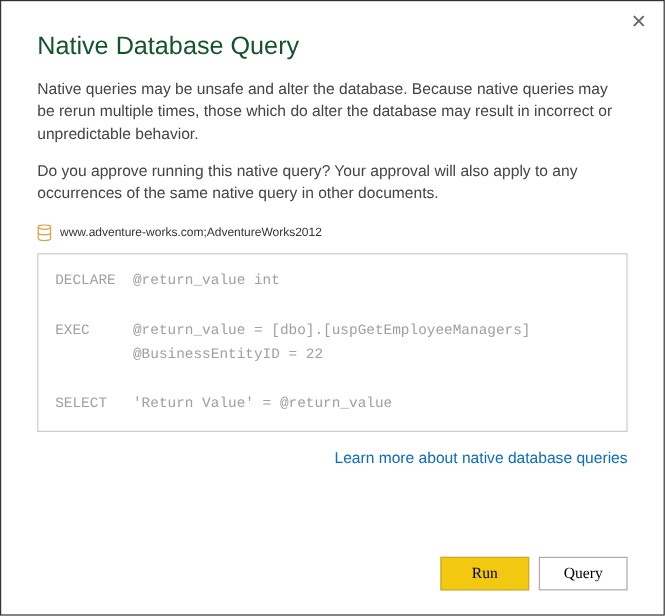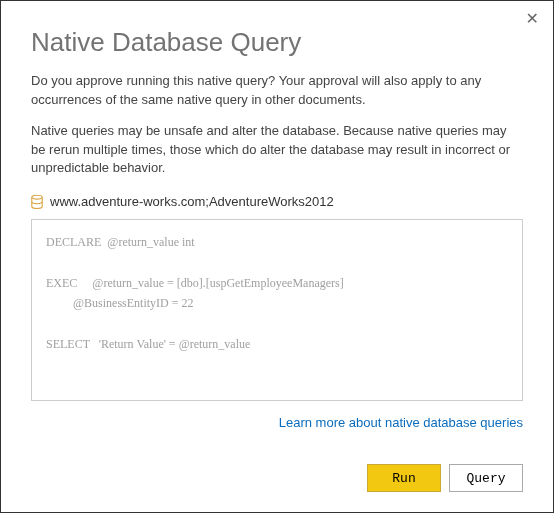--- a/index.html
+++ b/index.html
@@ -22,23 +22,23 @@
       position: absolute;
       top: 10px;
       right: 14px;
       font-size: 16px;
       color: #666;
       cursor: pointer;
       font-family: Arial, sans-serif;
       line-height: 1;
     }
     .title {
-      font-size: 26px;
+      font-size: 21px;
       font-weight: 400;
-      color: #737373;
+      color: #14532d;
       margin-bottom: 14px;
     }
     .description {
       font-size: 13px;
       color: #444;
       line-height: 1.45;
       margin-bottom: 12px;
     }
     .source-row {
       display: flex;
@@ -48,31 +48,31 @@
       margin-bottom: 10px;
     }
     .db-icon {
       width: 12px;
       height: 14px;
       position: relative;
       flex-shrink: 0;
     }
     .db-icon svg { display: block; }
     .source-text {
-      font-size: 13px;
+      font-size: 10px;
       color: #333;
     }
     .query-box {
       border: 1px solid #ccc;
       padding: 12px 14px;
-      font-family: Liberation Serif, serif;
+      font-family: Liberation Mono, monospace;
       font-size: 12px;
       color: #a0a0a0;
       line-height: 1.7;
-      height: 182px;
+      height: 149px;
       white-space: pre;
       overflow: hidden;
     }
     .link {
       color: #0c6cbd;
       font-size: 13px;
       margin-top: 14px;
       cursor: pointer;
       display: inline-block;
       text-align: right;
@@ -85,40 +85,40 @@
       padding-top: 18px;
     }
     .btn {
       min-width: 74px;
       height: 28px;
       font-size: 13px;
       border: 1px solid #aaa;
       background: #fff;
       cursor: pointer;
       padding: 0 0;
-      font-family: Liberation Mono, monospace;
+      font-family: Liberation Serif, serif;
     }
     .btn-primary {
       background: #f2c811;
       border-color: #c9a833;
       color: #000;
     }
   </style>
 </head>
 <body>
 
 <div class="dialog">
 
   <div class="close-btn">✕</div>
 
   <h1 class="title">Native Database Query</h1>
 
+  <p class="description">Native queries may be unsafe and alter the database. Because native queries may be rerun multiple times, those which do alter the database may result in incorrect or unpredictable behavior.</p>
+
   <p class="description">Do you approve running this native query? Your approval will also apply to any occurrences of the same native query in other documents.</p>
-
-  <p class="description">Native queries may be unsafe and alter the database. Because native queries may be rerun multiple times, those which do alter the database may result in incorrect or unpredictable behavior.</p>
 
   <div class="source-row">
     <span class="db-icon">
       <svg width="12" height="14" viewBox="0 0 12 14">
         <ellipse cx="6" cy="2.2" rx="5.2" ry="1.9" fill="none" stroke="#d9a441" stroke-width="1.1"></ellipse>
         <path d="M0.8 2.2 V11.6 C0.8 12.7 3.1 13.5 6 13.5 C8.9 13.5 11.2 12.7 11.2 11.6 V2.2" fill="none" stroke="#d9a441" stroke-width="1.1"></path>
         <path d="M0.8 6.8 C0.8 7.9 3.1 8.7 6 8.7 C8.9 8.7 11.2 7.9 11.2 6.8" fill="none" stroke="#d9a441" stroke-width="1.1"></path>
       </svg>
     </span>
     <span class="source-text">www.adventure-works.com;AdventureWorks2012</span>

